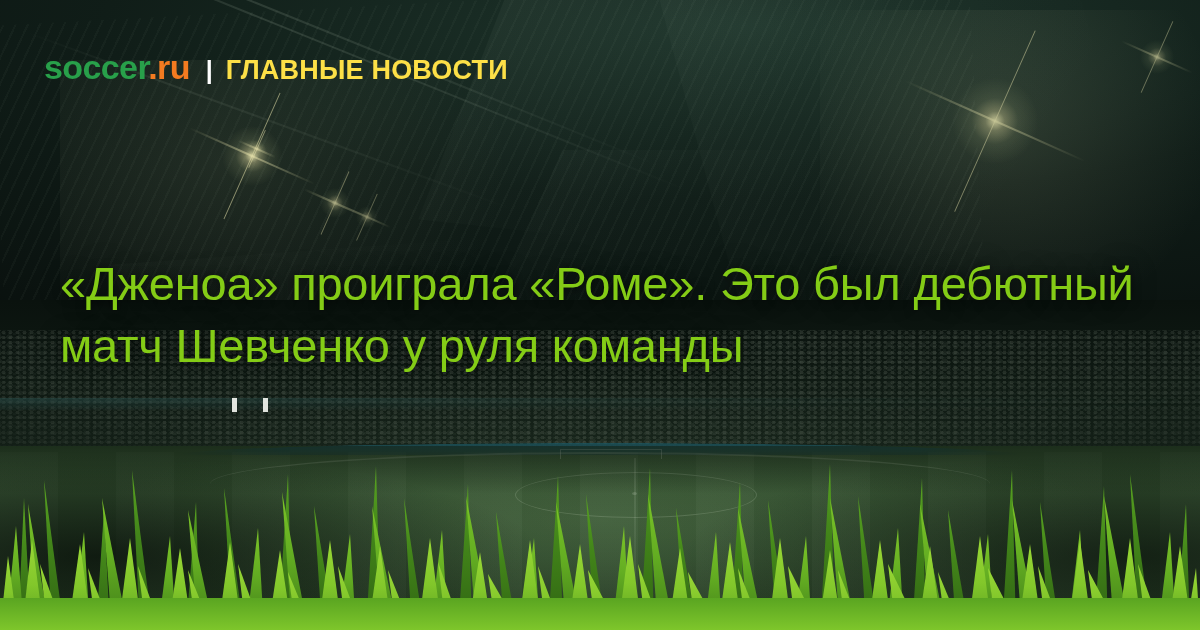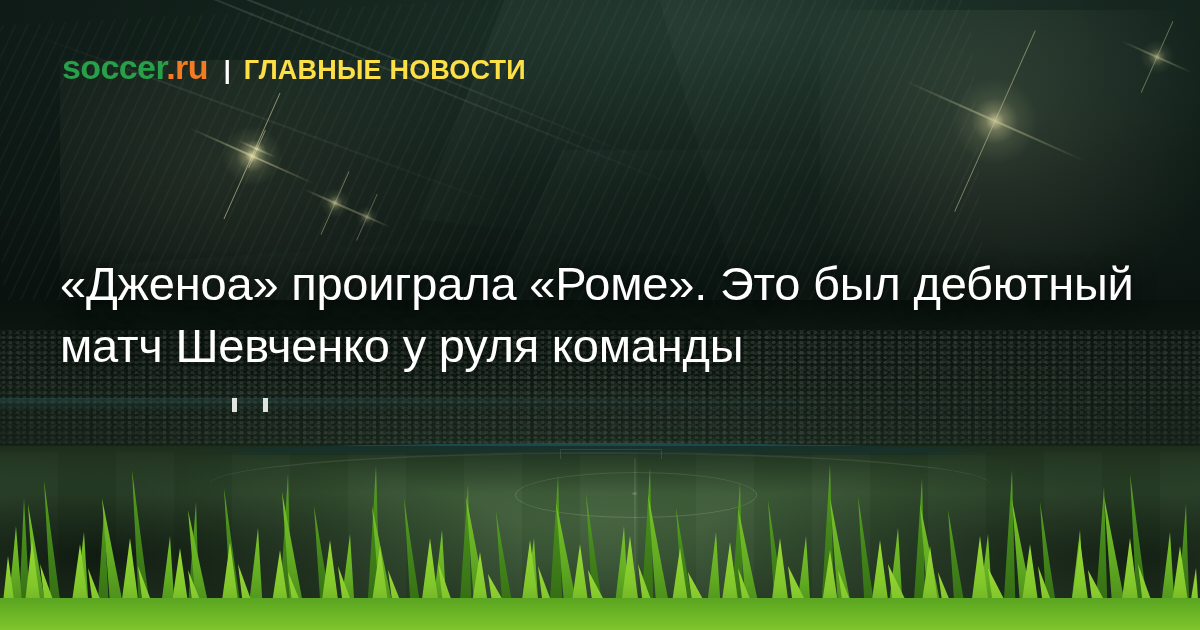--- a/index.html
+++ b/index.html
@@ -182,21 +182,21 @@
       radial-gradient(ellipse 60% 90% at 8% 60%, rgba(6,12,8,.72), rgba(0,0,0,0) 62%),
       radial-gradient(ellipse 60% 90% at 94% 60%, rgba(6,12,8,.62), rgba(0,0,0,0) 62%);
   }
 
   
   .grass-wrap { position: absolute; left: 0; right: 0; bottom: 0; height: 190px; }
   .grass-svg { display: block; width: 100%; height: 100%; }
 
   
   .header {
-    position: absolute; left: 62px; top: 50px;
+    position: absolute; left: 44px; top: 50px;
     display: flex; align-items: baseline; gap: 0;
     white-space: nowrap;
   }
   .logo {
     font-size: 34px; font-weight: bold; letter-spacing: -.6px; line-height: 1;
   }
   .logo .g { color: #28a04a; }
   .logo .o { color: #f47b20; }
   .sep {
     color: #ffffff; font-size: 25px; font-weight: bold; line-height: 1;
@@ -204,21 +204,21 @@
   }
   .kicker {
     color: #fde047; font-size: 27px; font-weight: bold; line-height: 1;
     letter-spacing: .2px;
   }
 
   
   .headline {
     position: absolute; left: 60px; top: 222px;
     width: 1090px;
-    color: #ffffff;
+    color: #84cc16;
     font-size: 47px;
     font-weight: normal;
     line-height: 1.31;
     letter-spacing: -.2px;
     text-shadow: 0 1px 10px rgba(0,0,0,.55), 0 0 26px rgba(0,0,0,.35);
   }
 </style>
 </head>
 <body>
 

